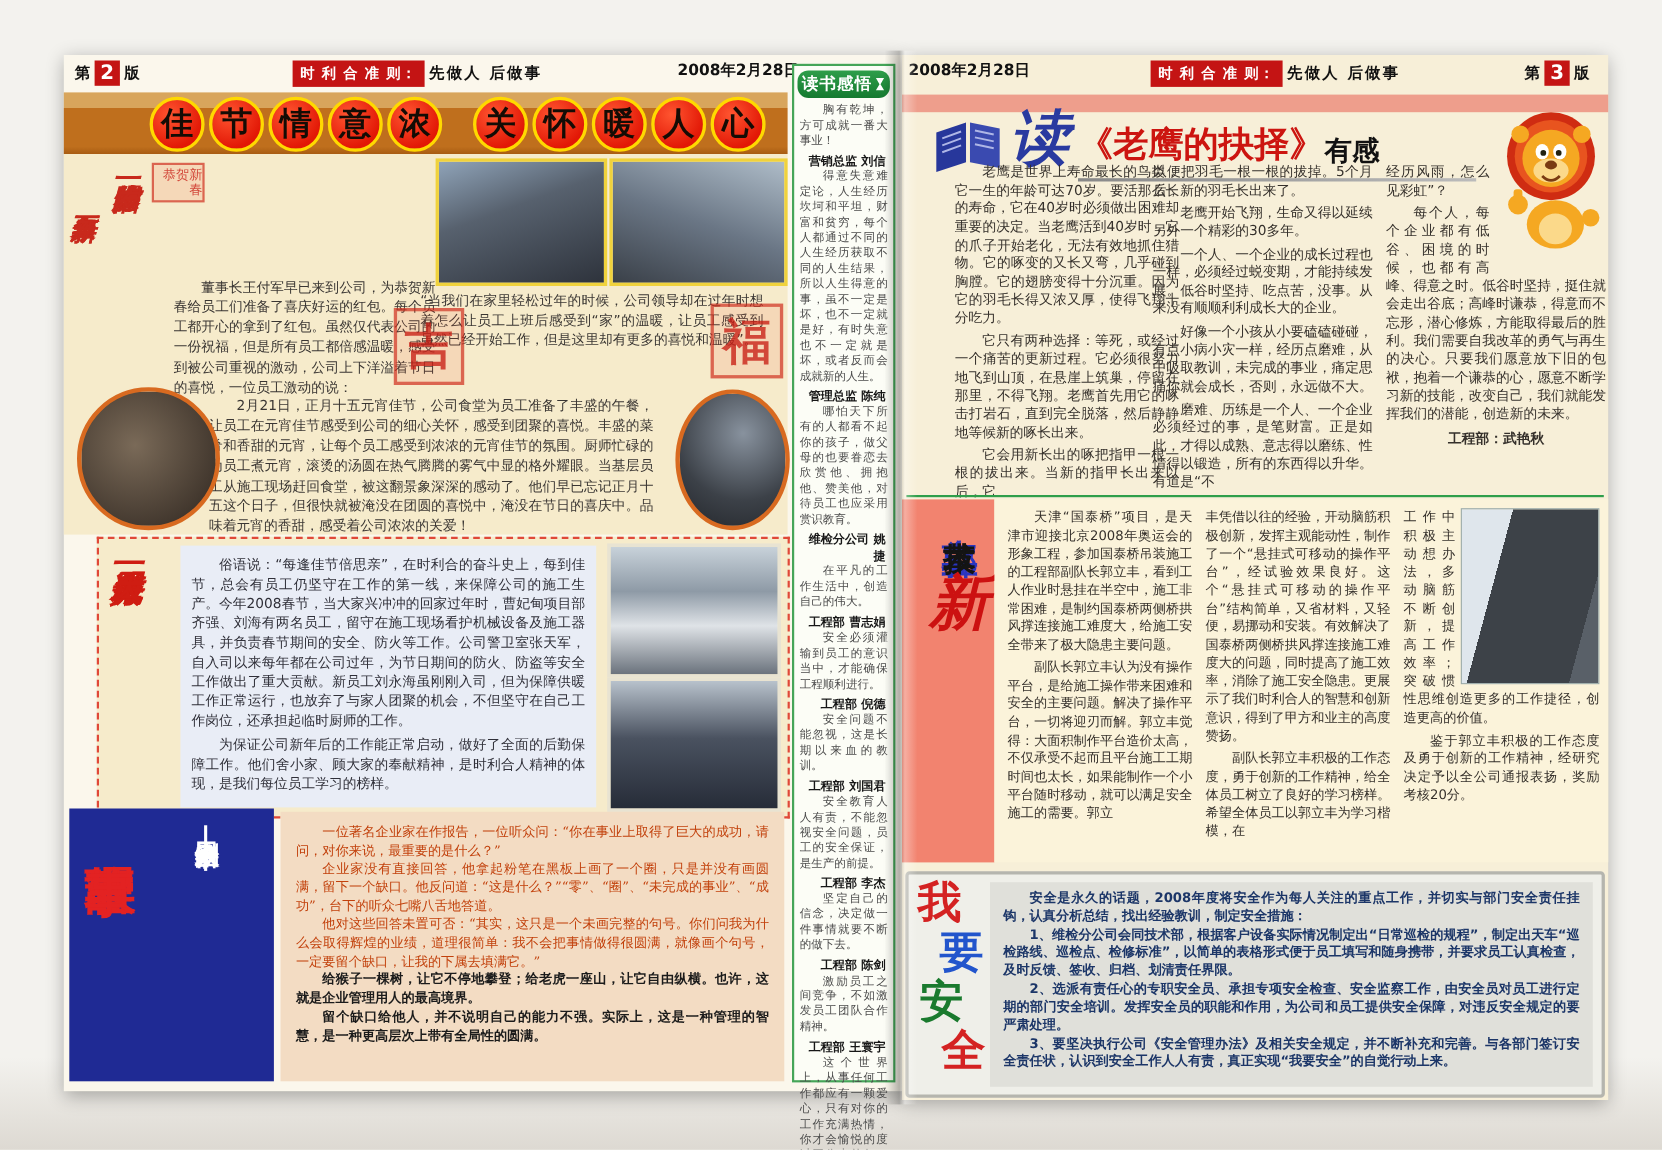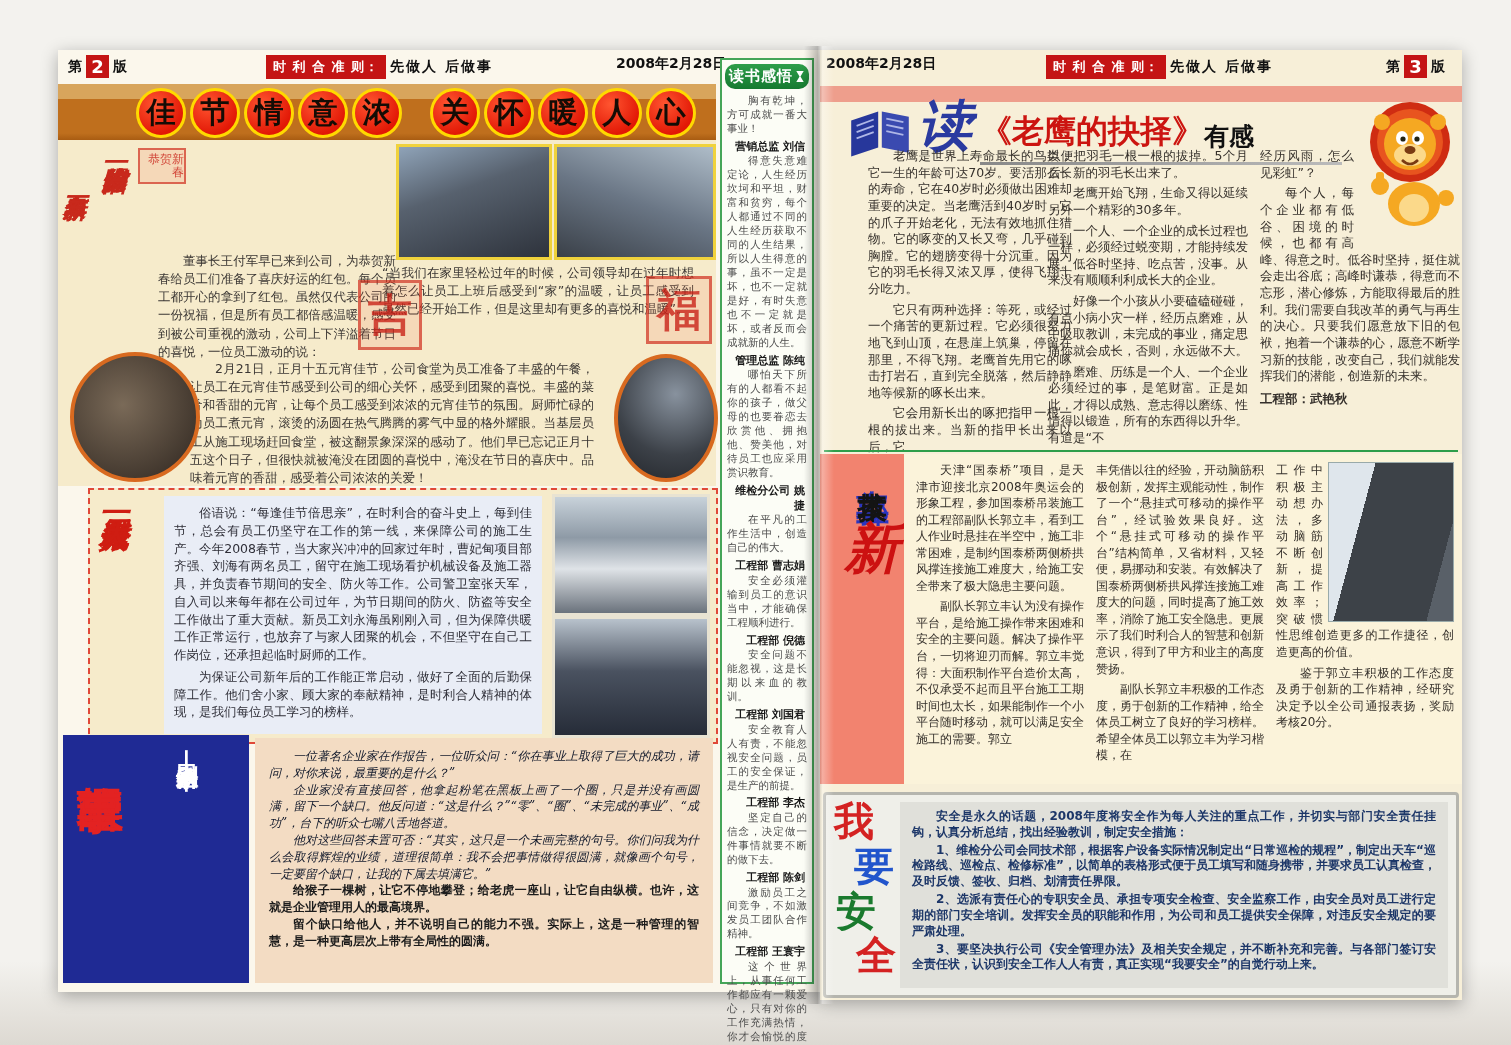--- a/index.html
+++ b/index.html
@@ -52,41 +52,41 @@
         padding:8px 10px;font-size:12.5px;line-height:1.42;text-align:justify;color:#2f2f38;}
   .ph-chef{background:linear-gradient(180deg,#c8d2da 0%,#8e9aa6 35%,#dfe3e7 62%,#6a727c 100%);}
   .ph-guard{background:linear-gradient(180deg,#b8c2cc 0%,#4a5260 45%,#262c38 100%);}
   
   .story-box{position:absolute;left:5px;top:685px;width:186px;height:248px;background:#1f2a94;}
   .story-title{position:absolute;left:14px;top:16px;font-size:46px;font-weight:bold;color:#e32222;
         font-family:"DejaVu Serif",serif;line-height:1.05;}
   .story-sub{position:absolute;left:112px;top:14px;font-size:22px;font-weight:bold;color:#fff;line-height:1.15;}
   .story-text{position:absolute;left:197px;top:688px;width:430px;height:225px;background:#f3dcc3;
         padding:10px 14px;font-size:12px;line-height:1.4;text-align:justify;}
-  .story-text .hand{color:#0f172a;font-family:"DejaVu Serif",serif;font-style:italic;}
+  .story-text .hand{color:#c2410c;font-family:"DejaVu Serif",serif;}
   .story-text .bold{color:#1b1b1b;font-weight:bold;}
   
   .reading{position:absolute;left:662px;top:8px;width:94px;height:926px;background:#fcfdf6;border:2px solid #45a558;box-sizing:border-box;}
   .reading-hd{margin:4px 3px;background:linear-gradient(#2e9e4a,#157a30);color:#fff;border-radius:10px;
         font-size:15px;font-weight:bold;text-align:center;padding:3px 0;letter-spacing:1px;display:flex;align-items:center;justify-content:center;gap:2px;}
   .reading-body{padding:1px 5px;font-size:10.5px;line-height:1.33;color:#4c4c4c;text-align:justify;}
   .q-author{font-weight:bold;color:#171717;text-align:right;font-size:11px;padding-right:2px;margin-top:4px;}
   
   .pink-band{position:absolute;top:36px;left:0;width:642px;height:16px;background:#ee9e8c;}
   .eagle-title{position:absolute;top:52px;left:0;width:642px;height:66px;}
   .book-icon{position:absolute;left:24px;top:4px;}
   .du-char{position:absolute;left:98px;top:-12px;font-size:54px;color:#2a3aa0;font-weight:bold;
         font-family:"DejaVu Serif",serif;font-style:italic;}
   .book-title{position:absolute;left:160px;top:8px;font-size:32px;color:#cc1510;font-weight:bold;font-family:"DejaVu Serif",serif;}
   .title-tail{position:absolute;left:384px;top:18px;font-size:25px;color:#111;font-weight:bold;}
   .title-line{position:absolute;left:160px;top:60px;width:362px;height:3px;background:linear-gradient(90deg,#888,#bbb);}
   .lion{position:absolute;left:538px;top:48px;}
   .ecol{position:absolute;top:98px;font-size:12.5px;line-height:1.33;text-align:justify;color:#35302b;}
   .lion-spacer{float:right;width:106px;height:88px;}
-  .sig{text-align:left;font-weight:bold;margin-top:6px;}
+  .sig{text-align:center;font-weight:bold;margin-top:6px;}
   .divider{position:absolute;top:400px;left:4px;width:634px;height:2px;background:#2e9e4a;}
   
   .guo{position:absolute;top:404px;left:0;width:622px;height:330px;}
   .guo-bar{position:absolute;left:0;top:0;width:84px;height:330px;background:#f2836f;}
   .guo-bar-text{position:absolute;left:24px;top:10px;height:312px;line-height:1.05;}
   .guo-name{color:#2a35c0;font-size:33px;font-weight:bold;font-family:"DejaVu Serif",serif;}
   .guo-mid{color:#141414;font-size:29px;font-weight:bold;}
   .guo-new{color:#cc1111;font-size:54px;font-weight:bold;font-family:"DejaVu Serif",serif;font-style:italic;}
   .guo-content{position:absolute;left:84px;top:0;width:558px;height:330px;background:#fbf3da;}
   .gcol{position:absolute;top:8px;font-size:12px;line-height:1.38;text-align:justify;color:#35302b;}

